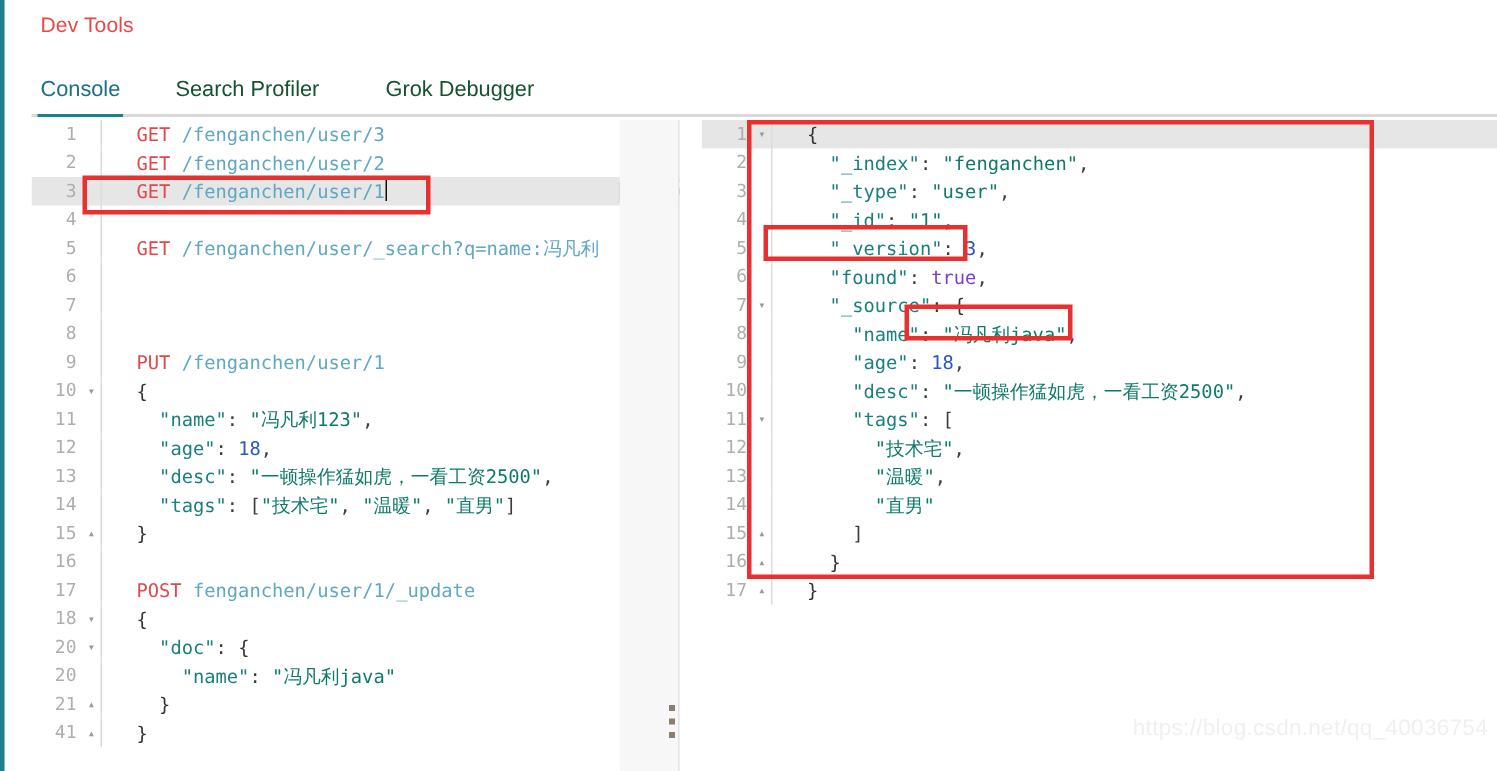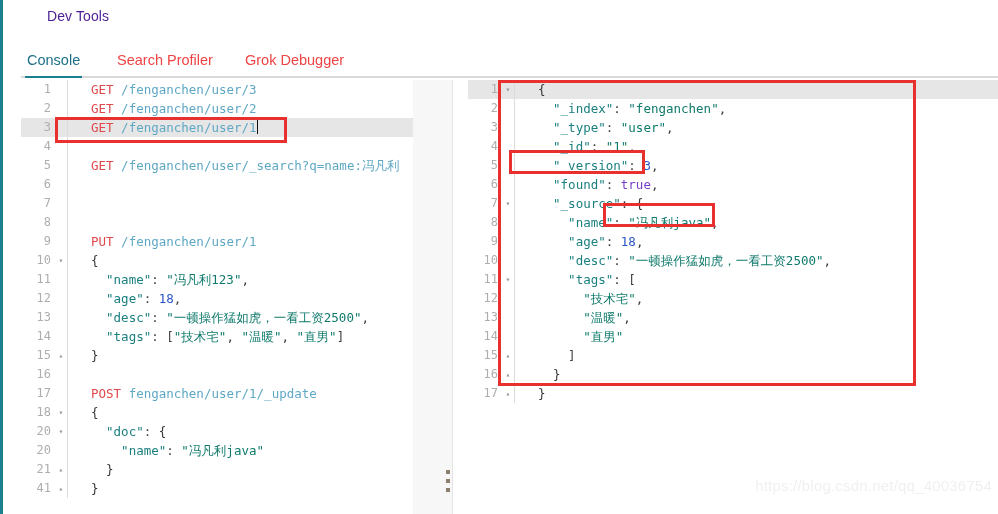--- a/index.html
+++ b/index.html
@@ -15,55 +15,54 @@
     background: #ffffff;
     border-left: 3px solid #1b7f8c;
     overflow: hidden;
   }
 
   
   .app-title {
     position: absolute;
     left: 24px; top: 8px;
     font-size: 14px;
-    color: #4c1d95;
+    color: #ef4444;
     letter-spacing: .1px;
-    margin-left: 20px;
   }
   .tabbar {
     position: absolute;
     left: 0; top: 38px;
     width: 998px; height: 40px;
   }
   .tabbar .rail {
     position: absolute;
     left: 18px; right: 0; bottom: 0;
     height: 2px;
     background: #d9d9d9;
   }
   .tab {
     position: absolute;
     bottom: 0;
     padding: 0 2px 10px 2px;
     font-size: 14.5px;
-    color: #ef4444;
+    color: #14532d;
     white-space: nowrap;
     cursor: pointer;
   }
   .tab.active { color: #1a6f86; }
   .tab.active::after {
     content: "";
     position: absolute;
     left: 0; right: 0; bottom: 0;
     height: 2px;
     background: #1b7f8c;
   }
   #tab0 { left: 22px; }
   #tab1 { left: 112px; }
-  #tab2 { left: 240px; }
+  #tab2 { left: 252px; }
 
   
   .panes {
     position: absolute;
     left: 0; top: 80px;
     width: 998px; height: 434px;
   }
   .pane {
     position: absolute;
     top: 0;

